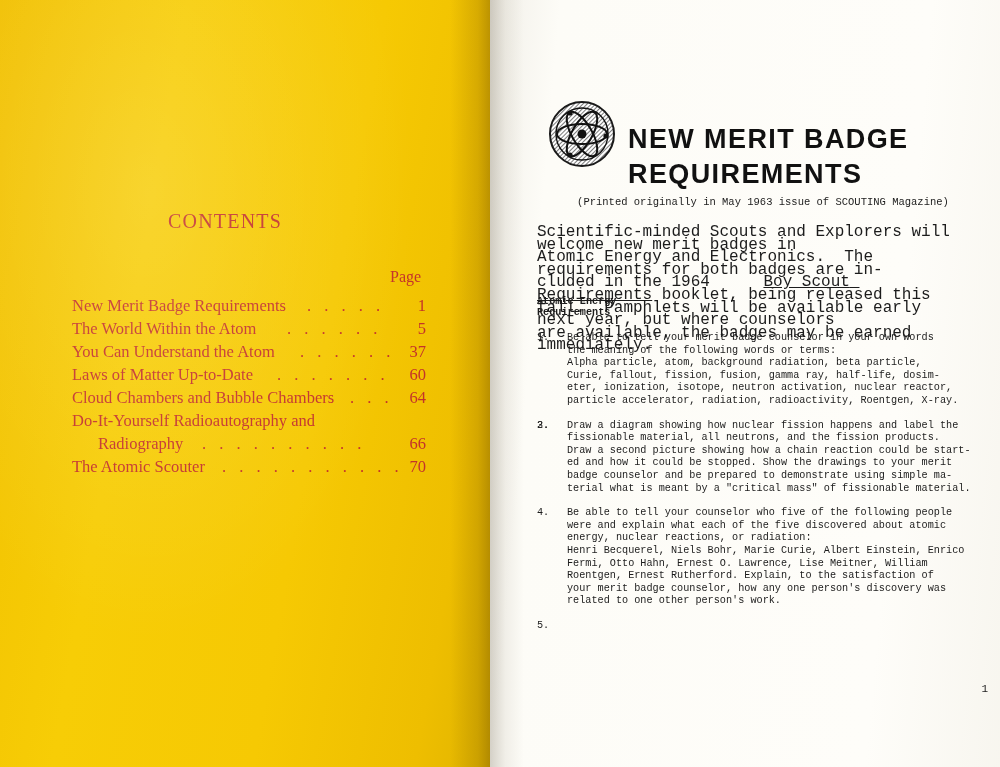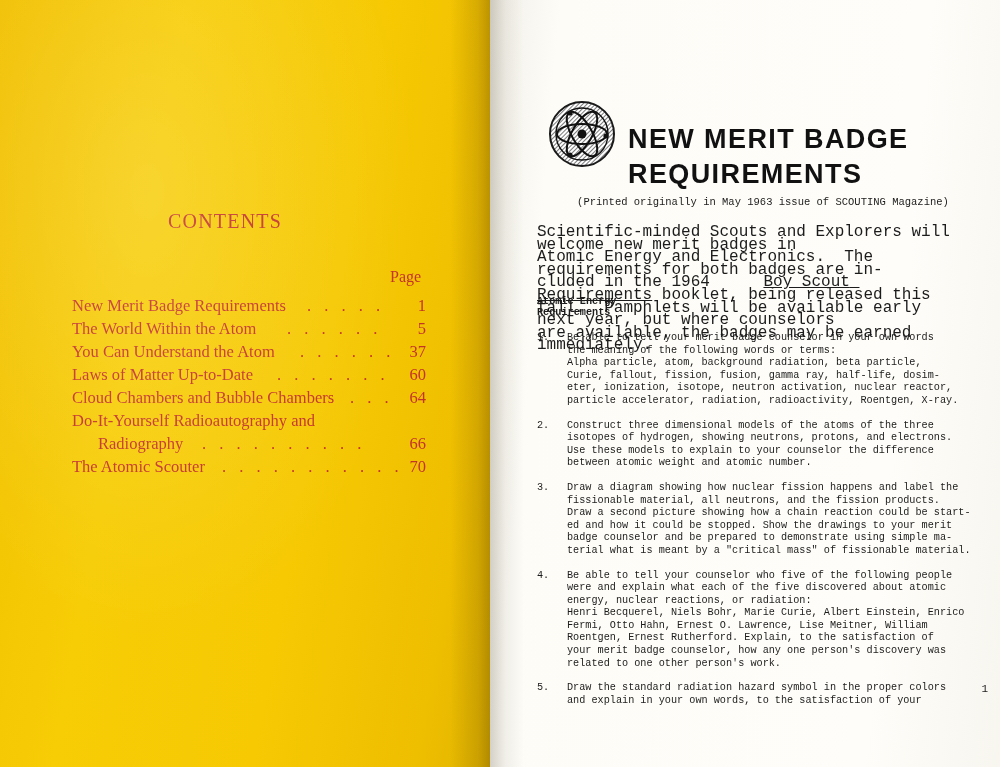--- a/index.html
+++ b/index.html
@@ -311,39 +311,35 @@
     <div id="section-heading">Atomic Energy
 Requirements</div>
 
     <ol id="req-list">
         <li><span class="num">1.</span><span>Be able to tell your merit badge counselor in your own words
 the meaning of the following words or terms:
 Alpha particle, atom, background radiation, beta particle,
 Curie, fallout, fission, fusion, gamma ray, half-life, dosim-
 eter, ionization, isotope, neutron activation, nuclear reactor,
 particle accelerator, radiation, radioactivity, Roentgen, X-ray.</span></li>
-        <li><span class="num">2.</span><span>Construct three dimensional models of the atoms of the three
-isotopes of hydrogen, showing neutrons, protons, and electrons.
-Use these models to explain to your counselor the difference
-between atomic weight and atomic number.</span></li>
+        <li><span class="num">2.</span></li>
         <li><span class="num">3.</span><span>Draw a diagram showing how nuclear fission happens and label the
 fissionable material, all neutrons, and the fission products.
 Draw a second picture showing how a chain reaction could be start-
 ed and how it could be stopped.  Show the drawings to your merit
 badge counselor and be prepared to demonstrate using simple ma-
 terial what is meant by a "critical mass" of fissionable material.</span></li>
         <li><span class="num">4.</span><span>Be able to tell your counselor who five of the following people
 were and explain what each of the five discovered about atomic
 energy, nuclear reactions, or radiation:
 Henri Becquerel, Niels Bohr, Marie Curie, Albert Einstein, Enrico
 Fermi, Otto Hahn, Ernest O. Lawrence, Lise Meitner, William
 Roentgen, Ernest Rutherford.  Explain, to the satisfaction of
 your merit badge counselor, how any one person's discovery was
 related to one other person's work.</span></li>
-        <li><span class="num">5.</span><span>Draw the standard radiation hazard symbol in the proper colors
-and explain in your own words, to the satisfaction of your</span></li>
+        <li><span class="num">5.</span></li>
       </ol>
 
     <div id="page-number">1</div>
   </div>
 
   <div class="spine-shadow" id="spine-right"></div>
 </div>
 
 </body></html>

